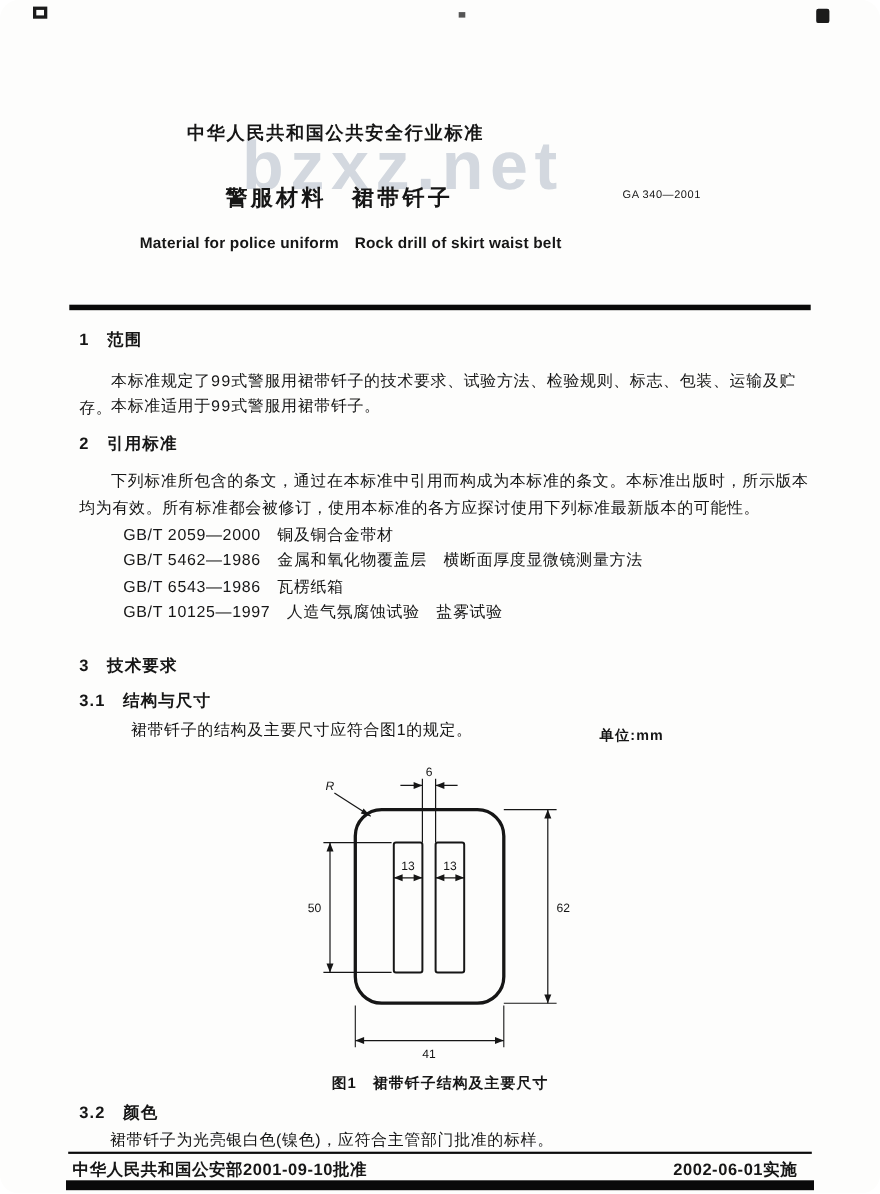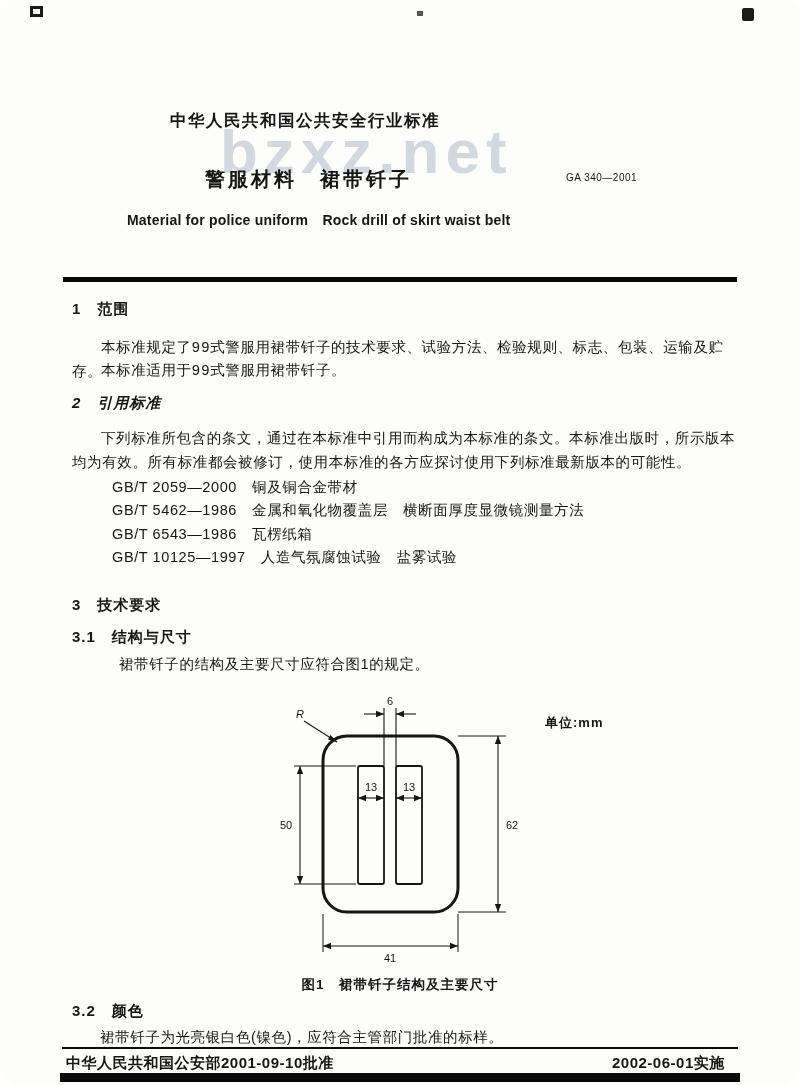--- a/index.html
+++ b/index.html
@@ -48,28 +48,28 @@
   .rule-thin   { left:62px;  top:1047px; width:676px; height:2px; }
   .rule-bottom { left:60px;  top:1073px; width:680px; height:9px; }
 
   .h2 { font-size:15px; font-weight:bold; letter-spacing:1px; }
   .body-text { font-size:14.5px; line-height:23.5px; letter-spacing:.6px; }
   .indent { text-indent:2em;font-family:Liberation Mono, monospace; }
 
   .s1-h  { left:72px;  top:300px; }
   .s1-p1 { left:72px;  top:337px; width:662px; }
   .s1-p2 { left:72px;  top:360px; width:662px; }
-  .s2-h  { left:72px;  top:394px;font-style:italic; }
+  .s2-h  { left:72px;  top:394px; }
   .s2-p1 { left:72px;  top:428px; width:664px; }
   .refs  { left:112px; top:476px; width:620px; }
   .refs .ref-item { font-size:14.5px; line-height:23.3px; letter-spacing:.6px; }
   .s3-h  { left:72px;  top:596px; }
   .s31-h { left:72px;  top:628px; }
   .s31-p { left:100px; top:653px; width:620px;margin-left:19px; }
-  .unit-label { left:545px; top:714px; font-size:13px; font-weight:bold; letter-spacing:1px;text-align:center; }
+  .unit-label { left:545px; top:660px; font-size:13px; font-weight:bold; letter-spacing:1px;text-align:center; }
 
   .figure-wrap { left:238px; top:694px; }
   .figure-caption {
     left:200px; top:976px; width:400px;
     text-align:center; font-size:13.5px; font-weight:bold; letter-spacing:1px;
   }
   .s32-h { left:72px;  top:1002px; }
   .s32-p { left:100px; top:1026px; width:640px; }
 
   .footer-left  { left:66px;  top:1054px; font-size:15px; font-weight:bold; letter-spacing:.5px; }

